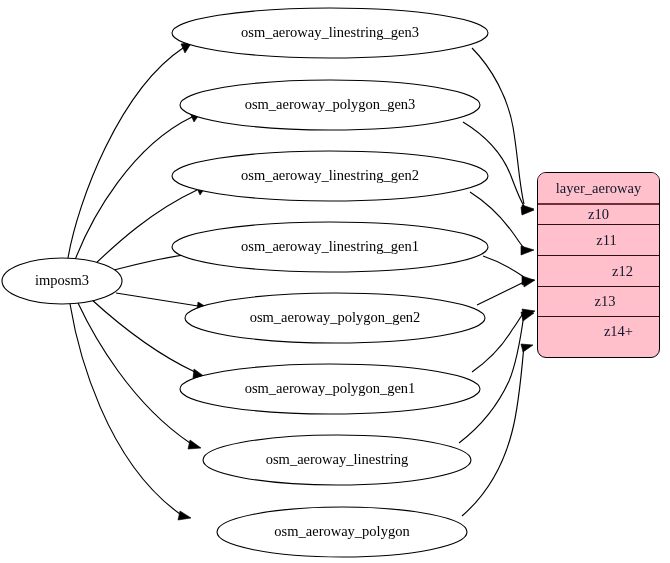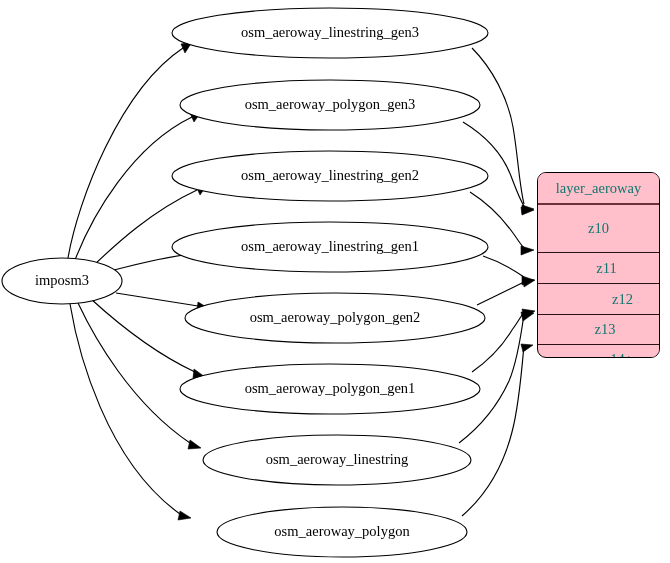--- a/index.html
+++ b/index.html
@@ -50,21 +50,21 @@
     border: 1.3px solid #000000;
     border-radius: 9px;
     overflow: hidden;
     background: #ffc0cb;
   }
   .table-header, .table-row {
     box-sizing: border-box;
     text-align: center;
     font-family: "Liberation Serif", "DejaVu Serif", serif;
     font-size: 14.5px;
-    color: #0f766e;
+    color: #0f172a;
     background: #ffc0cb;
     display: flex;
     align-items: center;
     justify-content: center;
   }
   .table-header {
     border-bottom: 2.2px solid #6b3039;
   }
   .table-row {
     border-bottom: 1.4px solid #2c1116;
@@ -175,20 +175,20 @@
 
     <g>
       <ellipse class="ellipse-shape" cx="342" cy="532" rx="125" ry="25"></ellipse>
       <text class="node-label" x="342" y="533">osm_aeroway_polygon</text>
     </g>
 
   </svg>
 
   <div class="table-node" style="left:537px; top:172px; width:123px; height:186px;">
     <div class="table-header" style="height:32px;">layer_aeroway</div>
-    <div class="table-row" style="height:48px;">z10</div>
+    <div class="table-row" style="height:20px;">z10</div>
     <div class="table-row" style="height:31px;padding-left:16px;">z11</div>
     <div class="table-row" style="height:31px;padding-left:48px;">z12</div>
     <div class="table-row" style="height:30px;padding-left:13px;">z13</div>
     <div class="table-row" style="height:29px;margin-left:40px;">z14+</div>
   </div>
 
 </div>
 
 </body></html>

